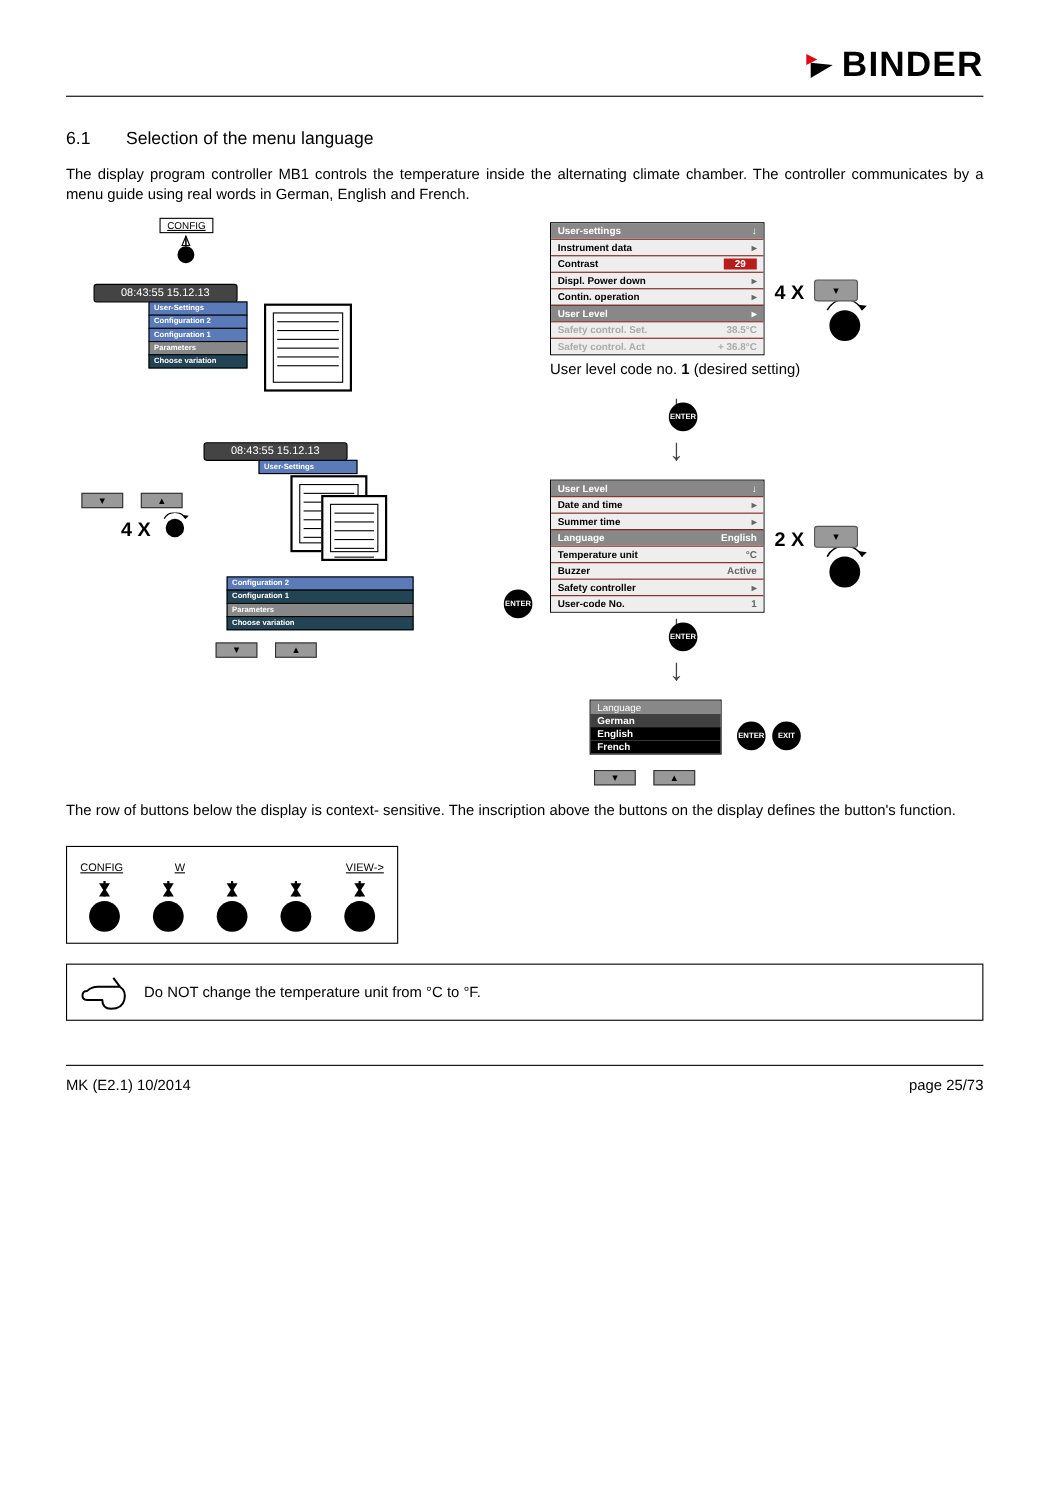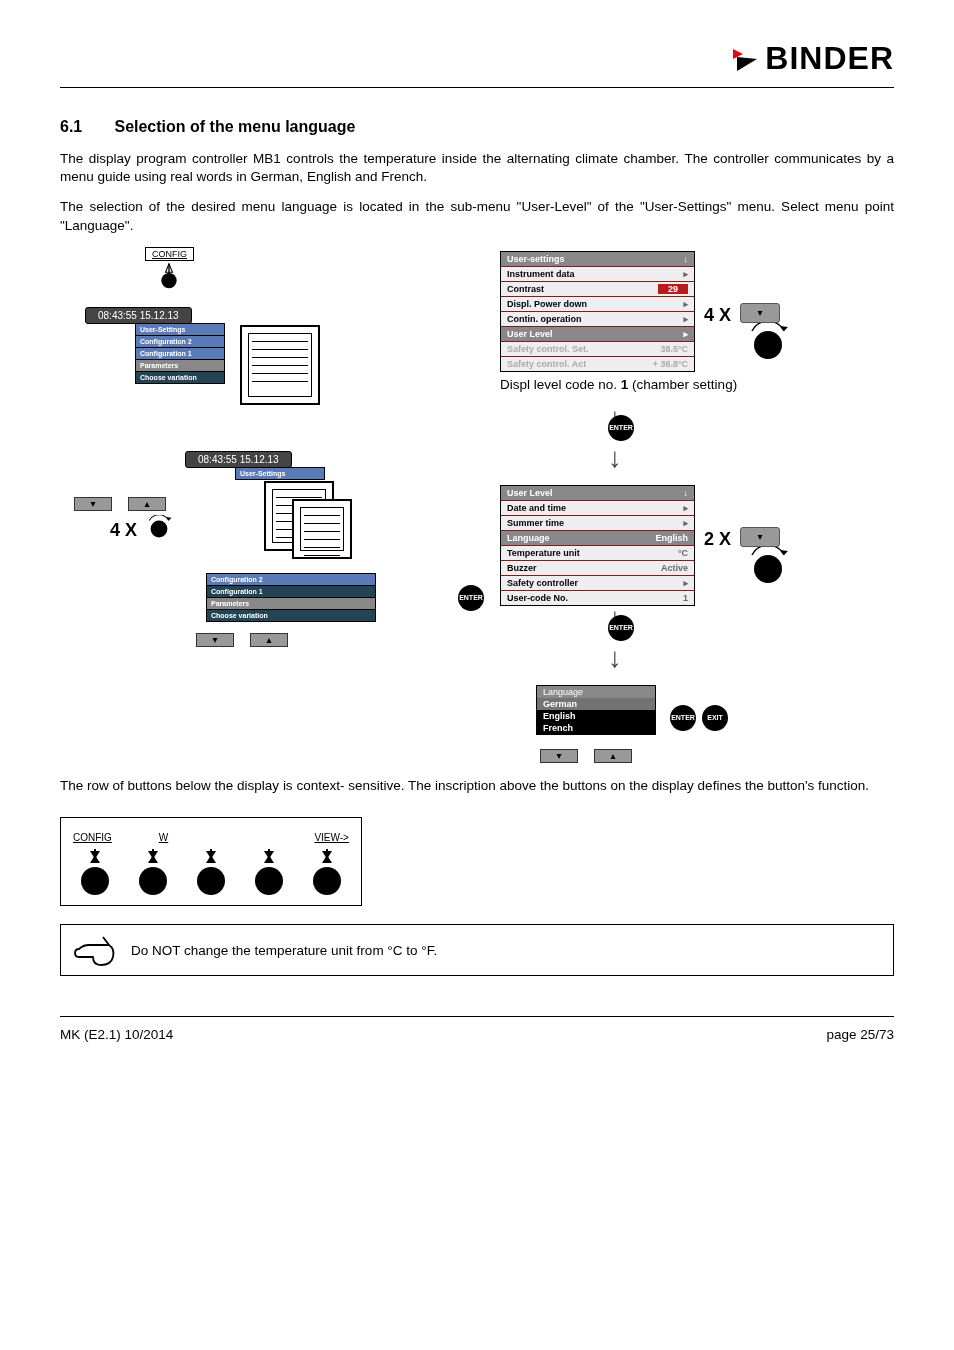--- a/index.html
+++ b/index.html
@@ -5,28 +5,28 @@
   * { box-sizing: border-box; margin: 0; padding: 0; }
   body { font-family: Arial, Helvetica, sans-serif; background: #fff; color: #000; width: 954px; margin: 0 auto; }
   .page { padding: 40px 60px 30px 60px; position: relative; }
   .logo-row { display: flex; justify-content: flex-end; align-items: flex-end; margin-bottom: 10px; }
   .logo { display: flex; align-items: center; font-size: 32px; font-weight: 900; letter-spacing: 1px; }
   .logo svg { margin-right: 6px; }
   hr.top-rule { border: none; border-top: 1.5px solid #000; margin-bottom: 30px; }
   hr.bottom-rule { border: none; border-top: 1px solid #000; margin-top: 40px; margin-bottom: 10px; }
   h1 { font-size: 20px; font-weight: bold; margin-bottom: 26px; }
   h1 .num { display: inline-block; width: 50px; }
-  h2 { font-size: 16px; font-weight: bold; margin-bottom: 14px; }
+  h2 { font-size: 16px; font-weight: normal; margin-bottom: 14px; }
   h2 .num { display: inline-block; width: 50px; }
   p.body { font-size: 13.5px; line-height: 1.35; text-align: justify; margin-bottom: 12px; }
   .diagram-area { position: relative; width: 100%; height: 530px; }
   .config-btn { position:absolute; border:1px solid #000; background:#fff; font-size:9px; padding:1px 6px; text-decoration:underline; }
   .dial { position:absolute; width:28px; height:28px; }
   .dial-lg { width:44px; height:44px; }
-  .lcd-time { position:absolute; background:#444; color:#fff; font-size:10px; padding:2px 12px; border:1px solid #000; border-radius:3px; }
+  .lcd-time { position:absolute; background:#444; color:#fff; font-size:10px; padding:2px 24px; border:1px solid #000; border-radius:3px; }
   .stack-block { position:absolute; }
   .stk-row { background:#5a7bb8; color:#fff; font-size:7px; font-weight:bold; padding:2px 4px; border:1px solid #000; margin-bottom:-1px; min-width:90px; text-align:left; }
   .stk-row.sel { background:#245; }
   .seg-img { position:absolute; border:2px solid #000; background:#fff; width:80px; height:80px; }
   .seg-img::before { content:""; position:absolute; left:6px; top:6px; right:6px; bottom:6px; border:1px solid #000; }
   .seg-img::after { content:""; position:absolute; left:10px; right:10px; top:14px; height:1px; background:#000; box-shadow:0 8px 0 #000,0 16px 0 #000,0 24px 0 #000,0 32px 0 #000,0 40px 0 #000; }
   .multi-x { position:absolute; font-size:18px; font-weight:900; }
   .arrow-btns { position:absolute; display:flex; gap:16px; }
   .arrow-btn { width:38px; height:14px; background:#999; border:1px solid #333; display:inline-flex; align-items:center; justify-content:center; color:#000; font-size:10px; }
   .menu-card { position:absolute; width:195px; font-size:9px; border:1px solid #000; }
@@ -37,21 +37,21 @@
   .menu-row.sel .val { color:#fff; }
   .menu-row.dim { color:#aaa; }
   .menu-row.dim .val { color:#aaa; }
   .pill { position:absolute; width:40px; height:20px; background:#999; border:1px solid #555; border-radius:3px; display:flex; align-items:center; justify-content:center; font-size:10px; }
   .round-btn { position:absolute; width:26px; height:26px; border-radius:50%; background:#000; color:#fff; font-size:7px; font-weight:bold; display:flex; align-items:center; justify-content:center; }
   .factory { position:absolute; font-size:13.5px; }
   .v-arrow { position:absolute; font-size:28px; color:#444; }
   .small-menu { position:absolute; width:120px; font-size:9px; border:1px solid #000; }
   .sm-title { background:#888; color:#fff; padding:1px 6px; }
   .sm-row { background:#000; color:#fff; padding:1px 6px; font-weight:bold; }
-  .sm-row.sel { background:#737373; }
+  .sm-row.sel { background:#404040; }
   .context-img { position:relative; display:inline-block; border:1px solid #000; padding:14px 10px 8px 10px; margin-top:10px; margin-bottom:18px; }
   .ci-labels { display:flex; gap:12px; font-size:10px; text-decoration:underline; margin-bottom:6px; padding:0 2px; justify-content:space-between; }
   .ci-dials { display:flex; gap:18px; padding:0 4px; }
   .ci-dial { position:relative; width:40px; height:48px; }
   .ci-dial svg { display:block; }
   .callout-box { border:1px solid #000; display:flex; align-items:center; gap:14px; padding:6px 12px; }
   .callout-box .hand { width:44px; height:38px; flex:0 0 44px; }
   .callout-box .txt { font-size:13.5px; }
   .footer-row { display:flex; justify-content:space-between; font-size:13.5px; }
 </style>
@@ -70,21 +70,20 @@
   </div>
   <hr class="top-rule">
 
 
   <h2>
     <span class="num">6.1</span>
     <span>Selection of the menu language</span>
   </h2>
 
   <p class="body">The display program controller MB1 controls the temperature inside the alternating climate chamber. The controller communicates by a menu guide using real words in German, English and French.</p>
-  <p class="body">The selection of the desired menu language is located in the sub-menu "User-Level" of the "User-Settings" menu. Select menu point "Language".</p>
 
   <div class="diagram-area">
 
     <div class="config-btn" style="left:85px; top:0px;">CONFIG</div>
     <svg class="dial" style="left:95px; top:14px;" viewBox="0 0 40 40">
         <circle cx="20" cy="28" r="11" fill="#000"></circle>
         <path d="M20 4 L15 16 L25 16 Z" fill="none" stroke="#000" stroke-width="1.5"></path>
         <path d="M20 4 L20 17" stroke="#000" stroke-width="2"></path>
       </svg>
 
@@ -166,21 +165,21 @@
     </div>
     <div class="multi-x" style="left:644px; top:58px;">4 X</div>
     <div class="pill" style="left:680px; top:56px;">▾</div>
     <svg class="dial dial-lg" style="left:686px; top:76px;" viewBox="0 0 44 44">
         <circle cx="22" cy="22" r="14" fill="#000"></circle>
         <path d="M6 8 A18 18 0 0 1 38 8" fill="none" stroke="#000" stroke-width="1.5"></path>
         <polygon points="38,8 34,3 42,4" fill="#000"></polygon>
       </svg>
 
     <div class="factory" style="left:440px; top:130px;">
-      <span>Displ level code no. </span><b>1</b><span> (chamber setting)</span>
+      <span>User level code no. </span><b>1</b><span> (desired setting)</span>
     </div>
 
     <div class="v-arrow" style="left:548px; top:155px;">↓</div>
     <div class="round-btn" style="left:548px; top:168px;">ENTER</div>
     <div class="v-arrow" style="left:548px; top:195px;">↓</div>
 
     <div class="menu-card" style="left:440px; top:238px;">
       <div class="menu-title">
           <span>User Level</span>
           <span>↓</span>

